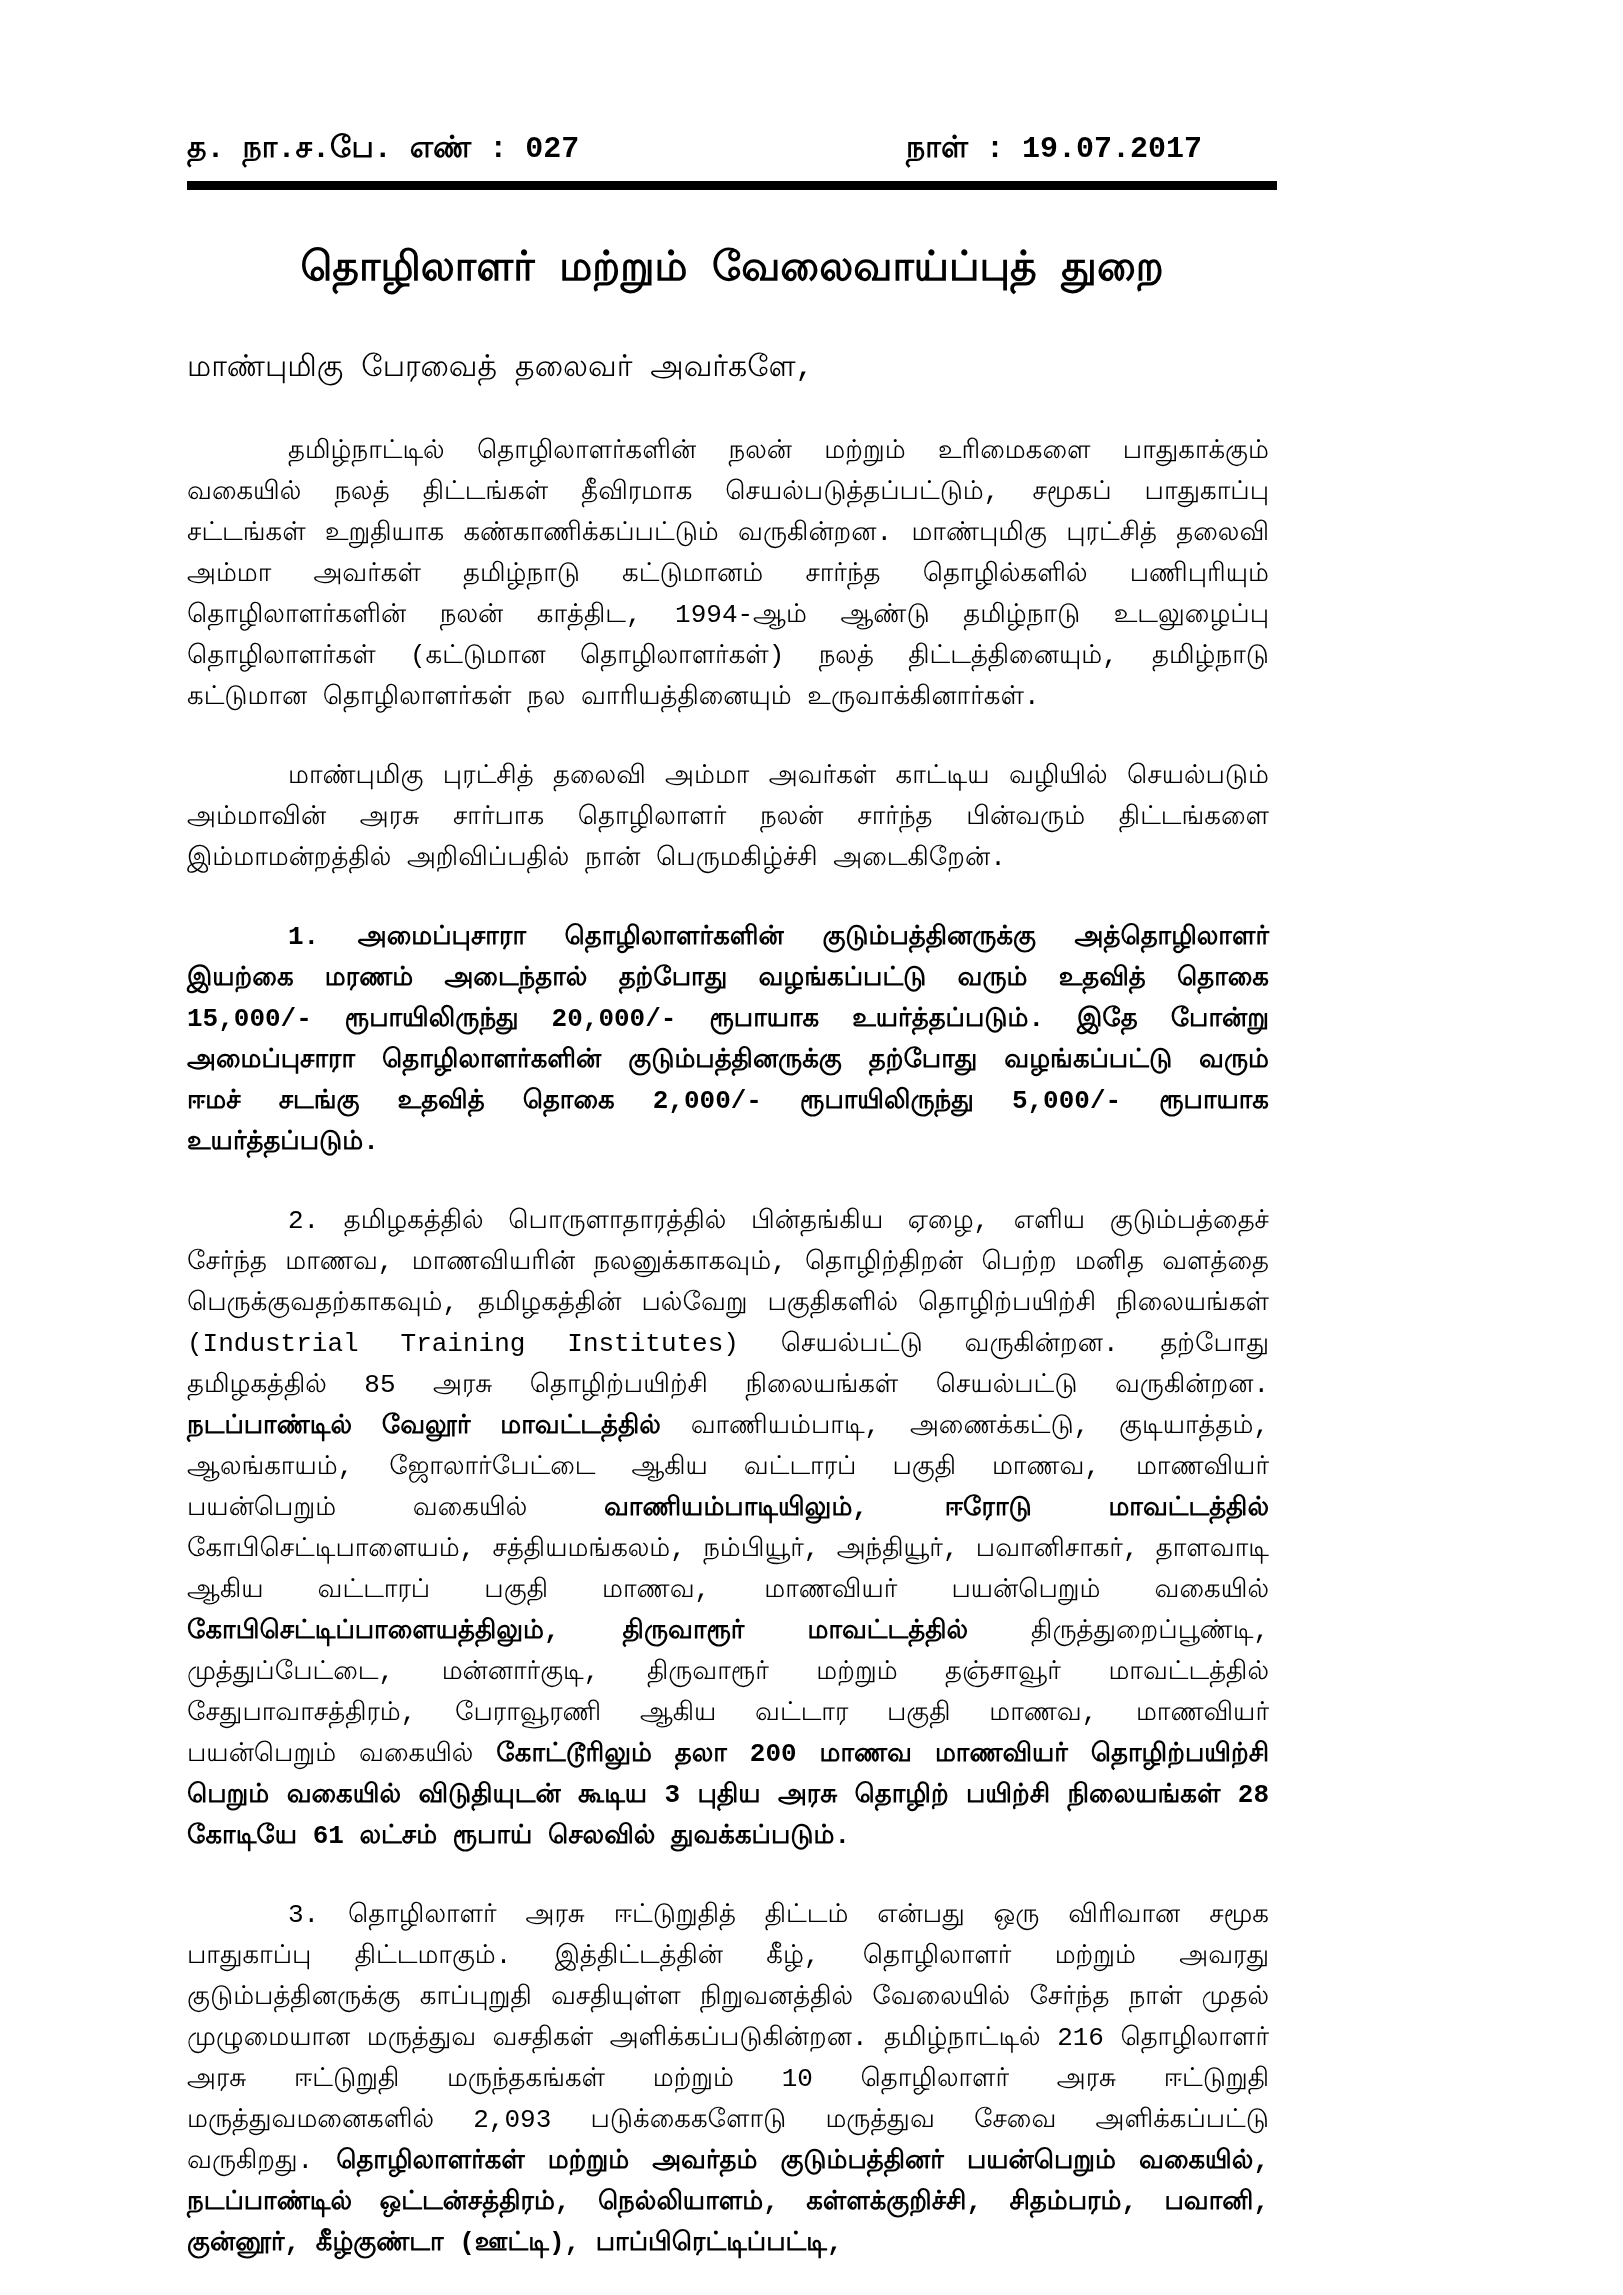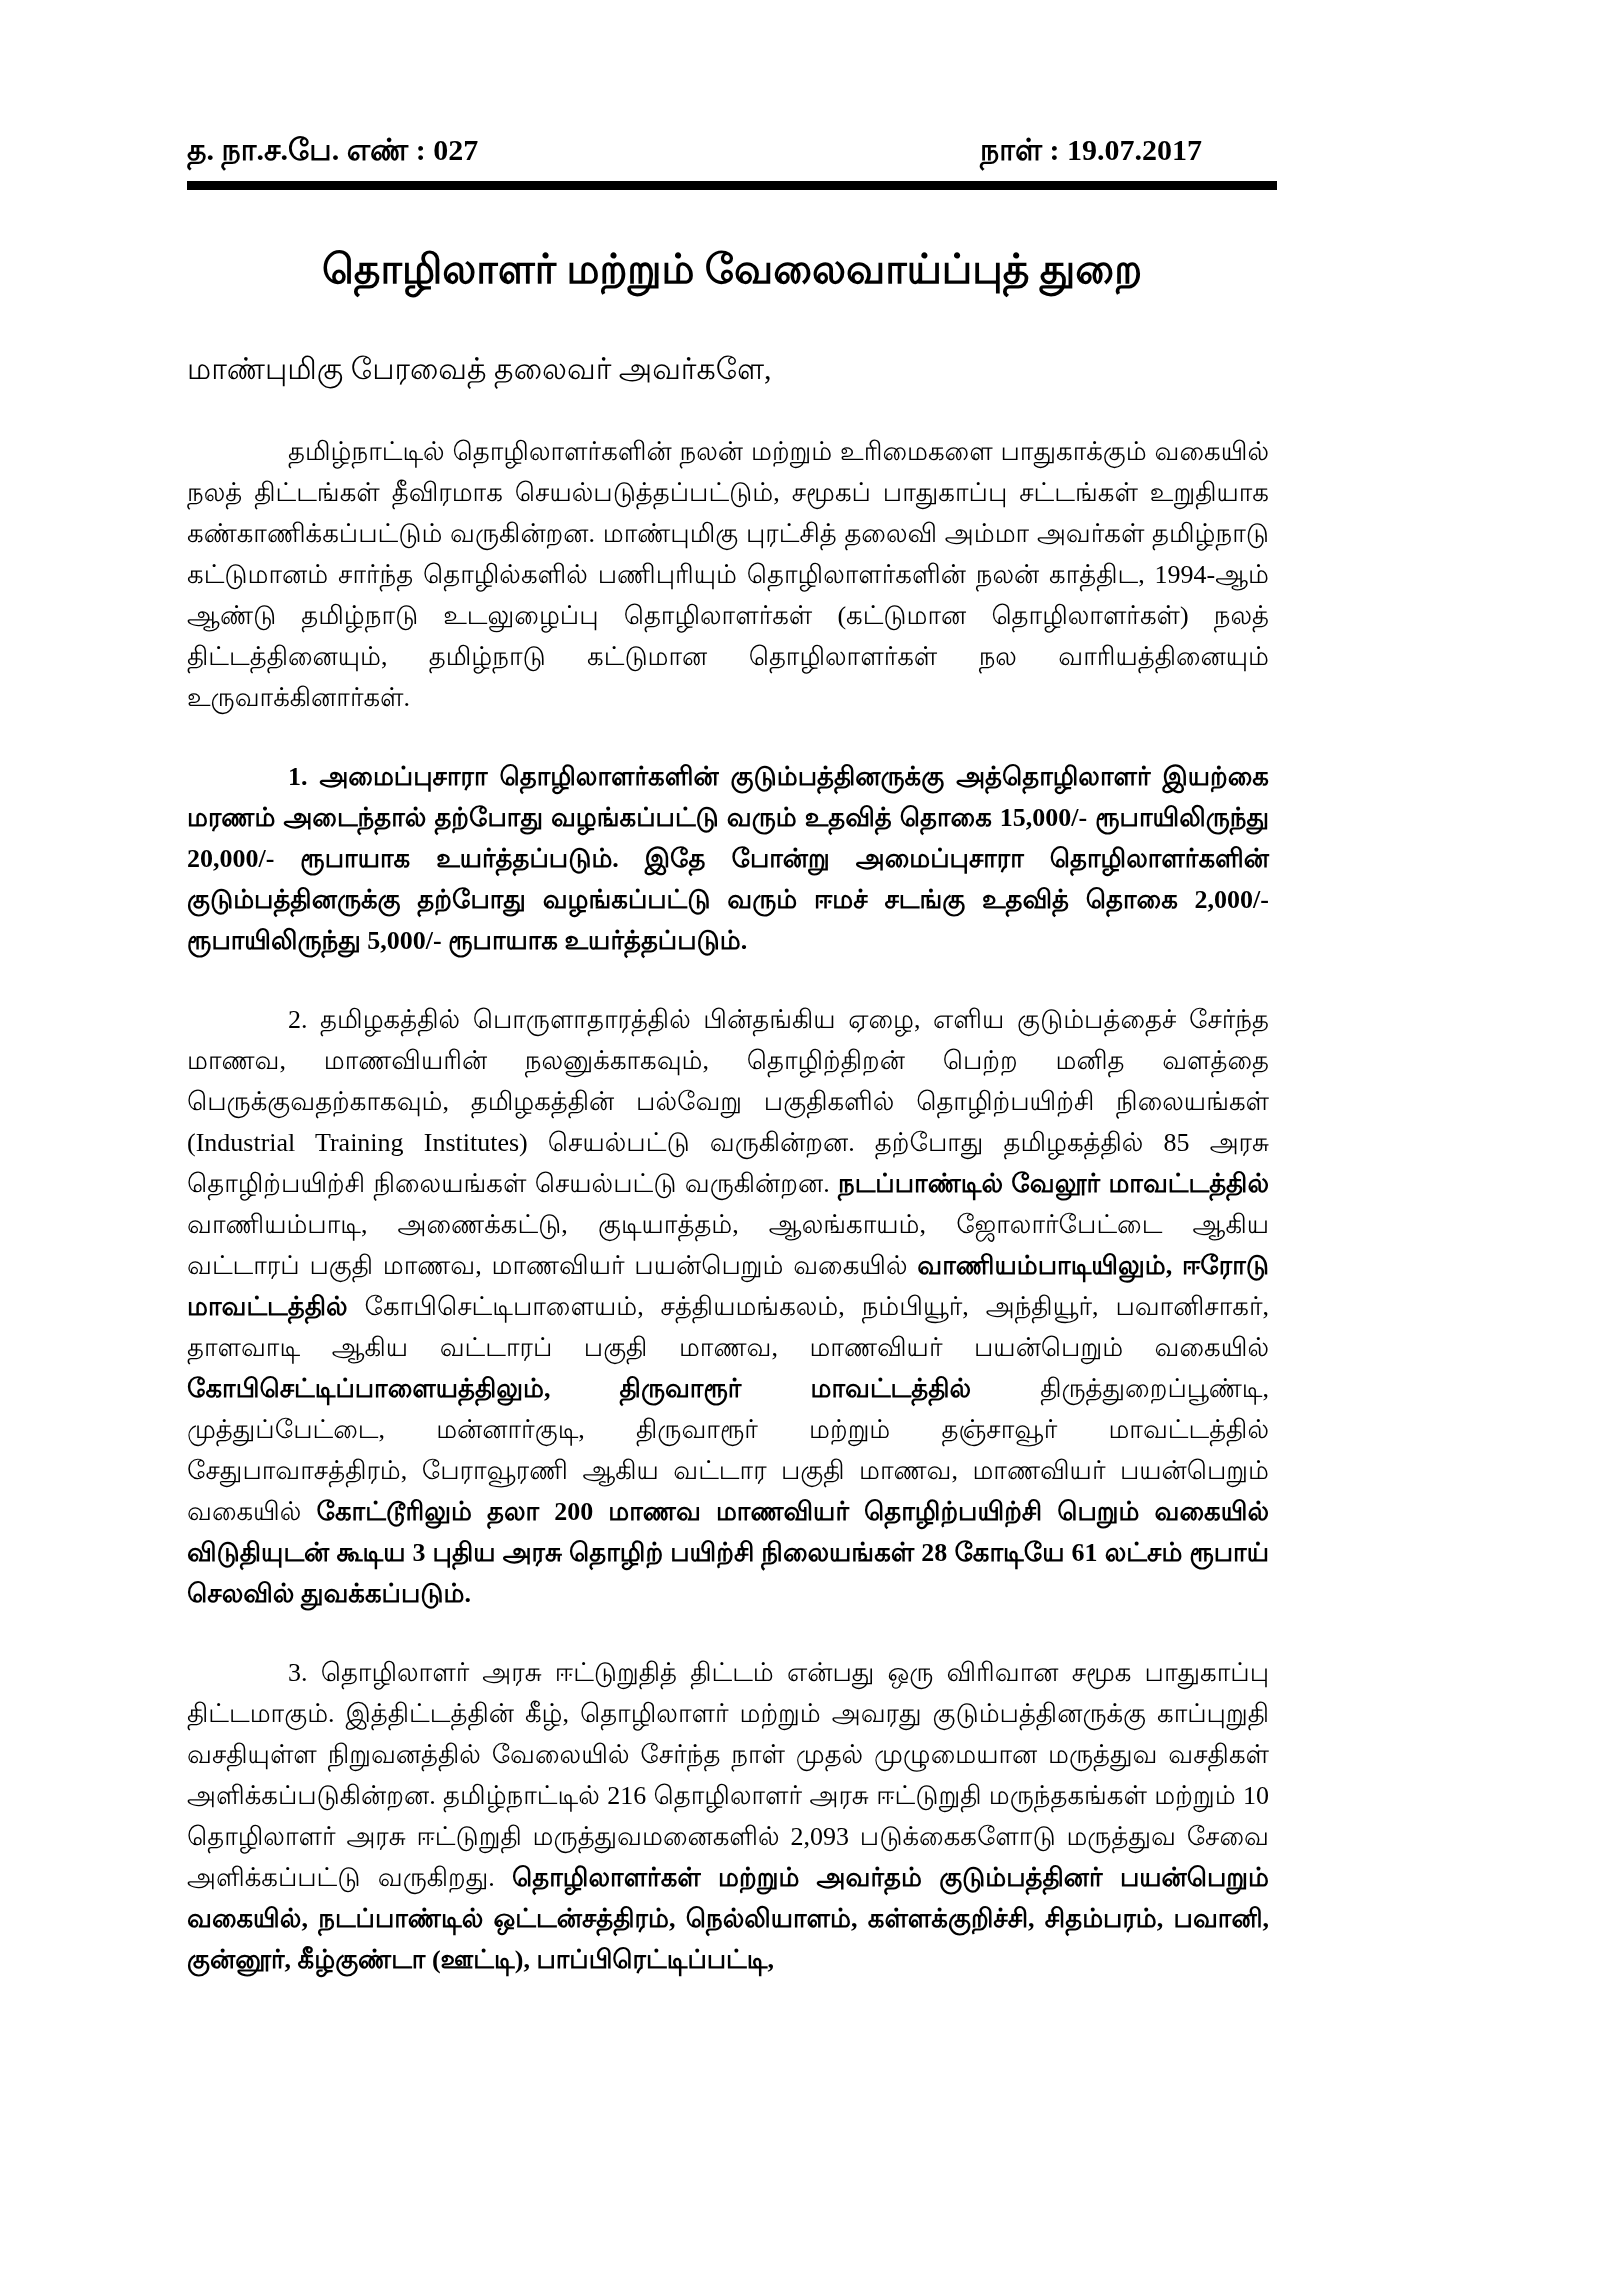--- a/index.html
+++ b/index.html
@@ -6,21 +6,21 @@
     margin: 0;
     padding: 0;
     background: #ffffff;
   }
   .page {
     position: relative;
     width: 1464px;
     height: 2295px;
     background: #ffffff;
     color: #000000;
-    font-family: Liberation Serif, serif;
+    font-family: Liberation Mono, monospace;
     box-sizing: border-box;
     padding: 131px 187px 0 187px;
     overflow: hidden;
   }
   .hdr-row {
     display: flex;
     justify-content: space-between;
     align-items: baseline;
     font-weight: bold;
     font-size: 30px;
@@ -93,19 +93,20 @@
 
     <div class="rule"></div>
   </header>
 
   <h1 class="doc-title">தொழிலாளர் மற்றும் வேலைவாய்ப்புத் துறை</h1>
 
   <div class="salutation">மாண்புமிகு பேரவைத் தலைவர் அவர்களே,</div>
 
   <main class="body-text">
       <p class="para"><span class="">தமிழ்நாட்டில் தொழிலாளர்களின் நலன் மற்றும் உரிமைகளை பாதுகாக்கும் வகையில் நலத் திட்டங்கள் தீவிரமாக செயல்படுத்தப்பட்டும், சமூகப் பாதுகாப்பு சட்டங்கள் உறுதியாக கண்காணிக்கப்பட்டும் வருகின்றன. மாண்புமிகு புரட்சித் தலைவி அம்மா அவர்கள் தமிழ்நாடு கட்டுமானம் சார்ந்த தொழில்களில் பணிபுரியும் தொழிலாளர்களின் நலன் காத்திட, 1994-ஆம் ஆண்டு தமிழ்நாடு உடலுழைப்பு தொழிலாளர்கள் (கட்டுமான தொழிலாளர்கள்) நலத் திட்டத்தினையும், தமிழ்நாடு கட்டுமான தொழிலாளர்கள் நல வாரியத்தினையும் உருவாக்கினார்கள்.</span></p>
+      <p class="para"><span class="">மாண்புமிகு புரட்சித் தலைவி அம்மா அவர்கள் காட்டிய வழியில் செயல்படும் அம்மாவின் அரசு சார்பாக தொழிலாளர் நலன் சார்ந்த பின்வரும் திட்டங்களை இம்மாமன்றத்தில் அறிவிப்பதில் நான் பெருமகிழ்ச்சி அடைகிறேன்.</span></p>
       <p class="para"><span class="bold">1. அமைப்புசாரா தொழிலாளர்களின் குடும்பத்தினருக்கு அத்தொழிலாளர் இயற்கை மரணம் அடைந்தால் தற்போது வழங்கப்பட்டு வரும் உதவித் தொகை 15,000/- ரூபாயிலிருந்து 20,000/- ரூபாயாக உயர்த்தப்படும். இதே போன்று அமைப்புசாரா தொழிலாளர்களின் குடும்பத்தினருக்கு தற்போது வழங்கப்பட்டு வரும் ஈமச் சடங்கு உதவித் தொகை 2,000/- ரூபாயிலிருந்து 5,000/- ரூபாயாக உயர்த்தப்படும்.</span></p>
       <p class="para"><span class="">2. தமிழகத்தில் பொருளாதாரத்தில் பின்தங்கிய ஏழை, எளிய குடும்பத்தைச் சேர்ந்த மாணவ, மாணவியரின் நலனுக்காகவும், தொழிற்திறன் பெற்ற மனித வளத்தை பெருக்குவதற்காகவும், தமிழகத்தின் பல்வேறு பகுதிகளில் தொழிற்பயிற்சி நிலையங்கள் (Industrial Training Institutes) செயல்பட்டு வருகின்றன. தற்போது தமிழகத்தில் 85 அரசு தொழிற்பயிற்சி நிலையங்கள் செயல்பட்டு வருகின்றன. </span><span class="bold">நடப்பாண்டில் வேலூர் மாவட்டத்தில்</span><span class=""> வாணியம்பாடி, அணைக்கட்டு, குடியாத்தம், ஆலங்காயம், ஜோலார்பேட்டை ஆகிய வட்டாரப் பகுதி மாணவ, மாணவியர் பயன்பெறும் வகையில் </span><span class="bold">வாணியம்பாடியிலும், ஈரோடு மாவட்டத்தில்</span><span class=""> கோபிசெட்டிபாளையம், சத்தியமங்கலம், நம்பியூர், அந்தியூர், பவானிசாகர், தாளவாடி ஆகிய வட்டாரப் பகுதி மாணவ, மாணவியர் பயன்பெறும் வகையில் </span><span class="bold">கோபிசெட்டிப்பாளையத்திலும், திருவாரூர் மாவட்டத்தில்</span><span class=""> திருத்துறைப்பூண்டி, முத்துப்பேட்டை, மன்னார்குடி, திருவாரூர் மற்றும் தஞ்சாவூர் மாவட்டத்தில் சேதுபாவாசத்திரம், பேராவூரணி ஆகிய வட்டார பகுதி மாணவ, மாணவியர் பயன்பெறும் வகையில் </span><span class="bold">கோட்டூரிலும் தலா 200 மாணவ மாணவியர் தொழிற்பயிற்சி பெறும் வகையில் விடுதியுடன் கூடிய 3 புதிய அரசு தொழிற் பயிற்சி நிலையங்கள் 28 கோடியே 61 லட்சம் ரூபாய் செலவில் துவக்கப்படும்.</span></p>
       <p class="para"><span class="">3.   தொழிலாளர் அரசு ஈட்டுறுதித் திட்டம் என்பது ஒரு விரிவான சமூக பாதுகாப்பு திட்டமாகும். இத்திட்டத்தின் கீழ், தொழிலாளர் மற்றும் அவரது குடும்பத்தினருக்கு காப்புறுதி வசதியுள்ள நிறுவனத்தில் வேலையில் சேர்ந்த நாள் முதல் முழுமையான மருத்துவ வசதிகள் அளிக்கப்படுகின்றன. தமிழ்நாட்டில் 216 தொழிலாளர் அரசு ஈட்டுறுதி மருந்தகங்கள் மற்றும் 10 தொழிலாளர் அரசு ஈட்டுறுதி மருத்துவமனைகளில் 2,093 படுக்கைகளோடு மருத்துவ சேவை அளிக்கப்பட்டு வருகிறது. </span><span class="bold">தொழிலாளர்கள் மற்றும் அவர்தம் குடும்பத்தினர் பயன்பெறும் வகையில், நடப்பாண்டில் ஒட்டன்சத்திரம், நெல்லியாளம், கள்ளக்குறிச்சி, சிதம்பரம், பவானி, குன்னூர், கீழ்குண்டா (ஊட்டி), பாப்பிரெட்டிப்பட்டி,</span></p>
     </main>
 
 </div>
 
 
 </body></html>

